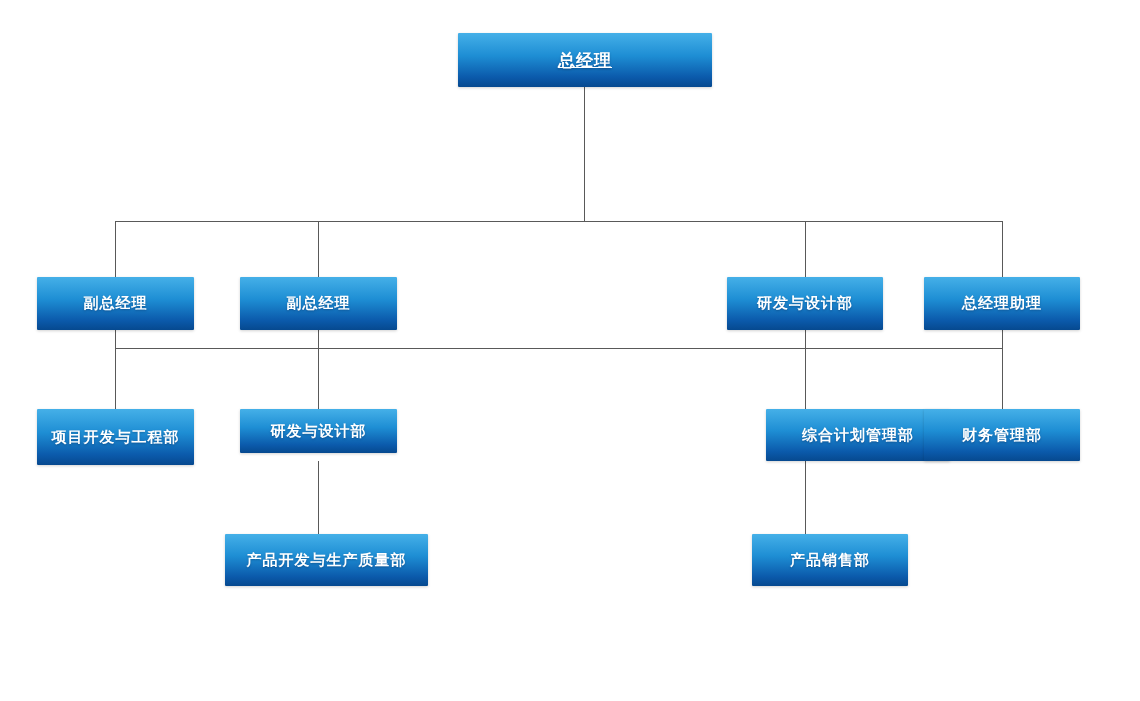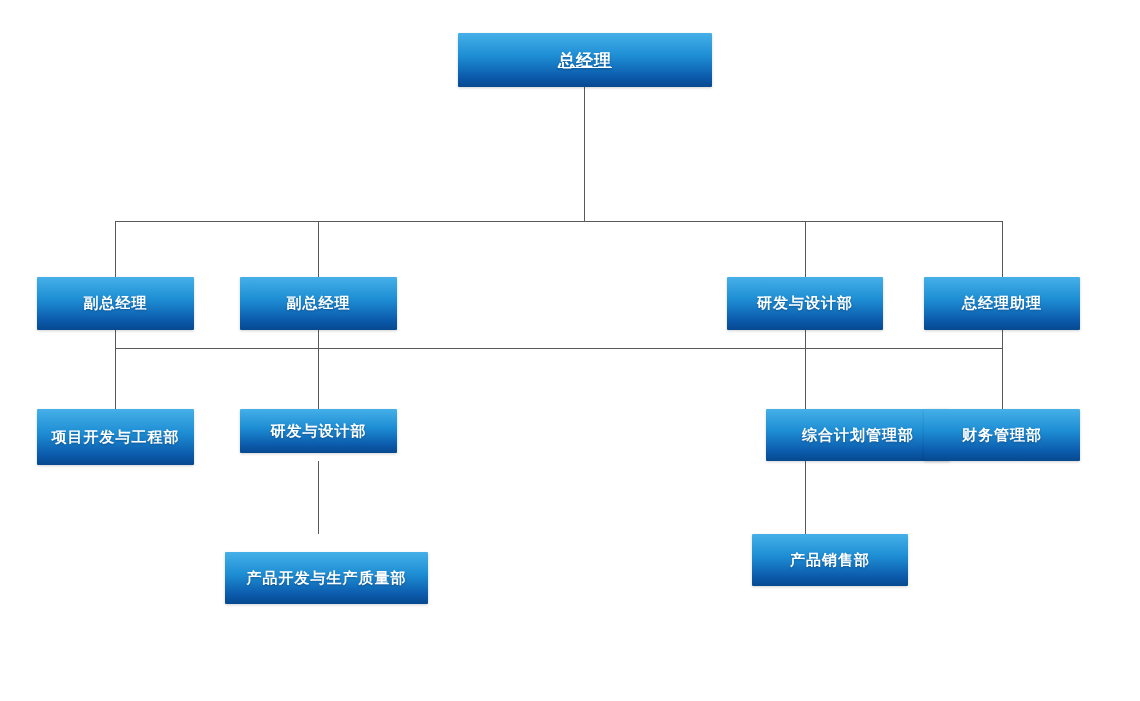--- a/index.html
+++ b/index.html
@@ -79,19 +79,19 @@
     </div>
     <div class="org-box" style="left: 240px; top: 409px; width: 157px; height: 44px; font-size: 15px;">
       <span>研发与设计部</span>
     </div>
     <div class="org-box" style="left: 727px; top: 409px; width: 184px; height: 52px; font-size: 15px; margin-left: 39px;">
       <span>综合计划管理部</span>
     </div>
     <div class="org-box" style="left: 924px; top: 409px; width: 156px; height: 52px; font-size: 15px;">
       <span>财务管理部</span>
     </div>
-    <div class="org-box" style="left: 225px; top: 552px; width: 203px; height: 52px; font-size: 15px;">
+    <div class="org-box" style="left: 225px; top: 534px; width: 203px; height: 52px; font-size: 15px;">
       <span>产品开发与生产质量部</span>
     </div>
     <div class="org-box" style="left: 752px; top: 534px; width: 156px; height: 52px; font-size: 15px;">
       <span>产品销售部</span>
     </div>
   </div>
 
 </body></html>

